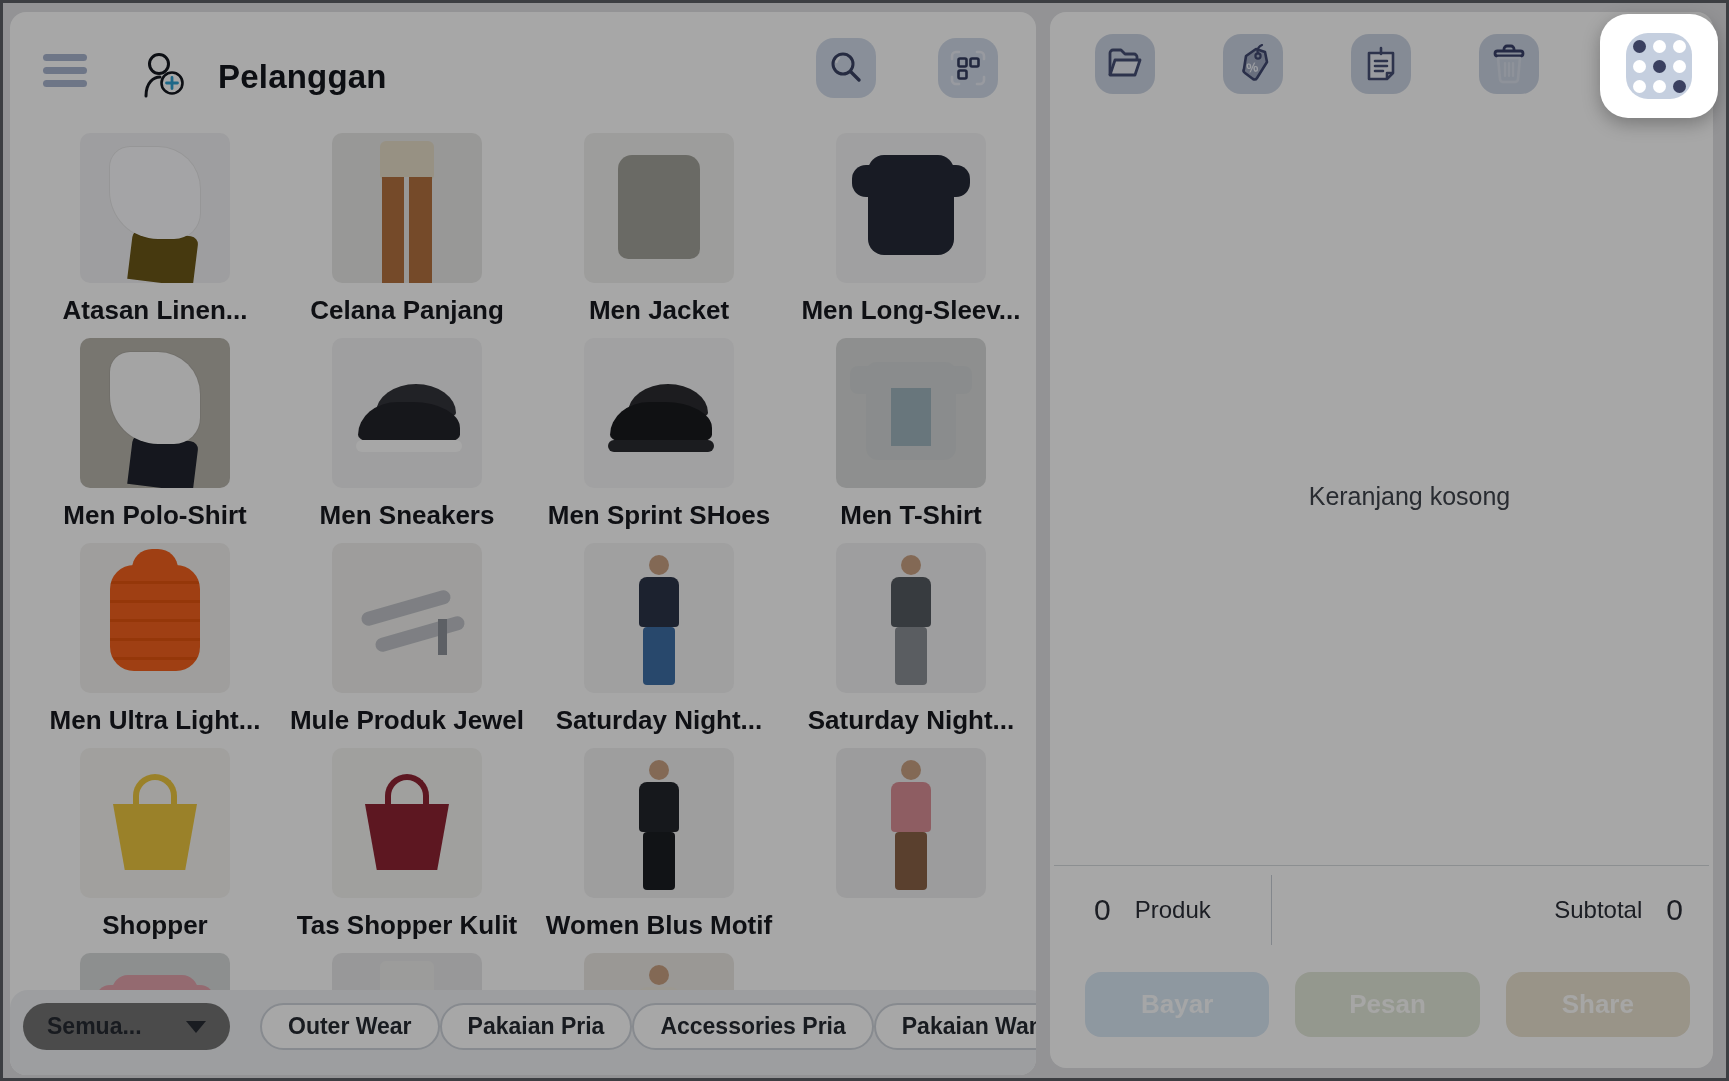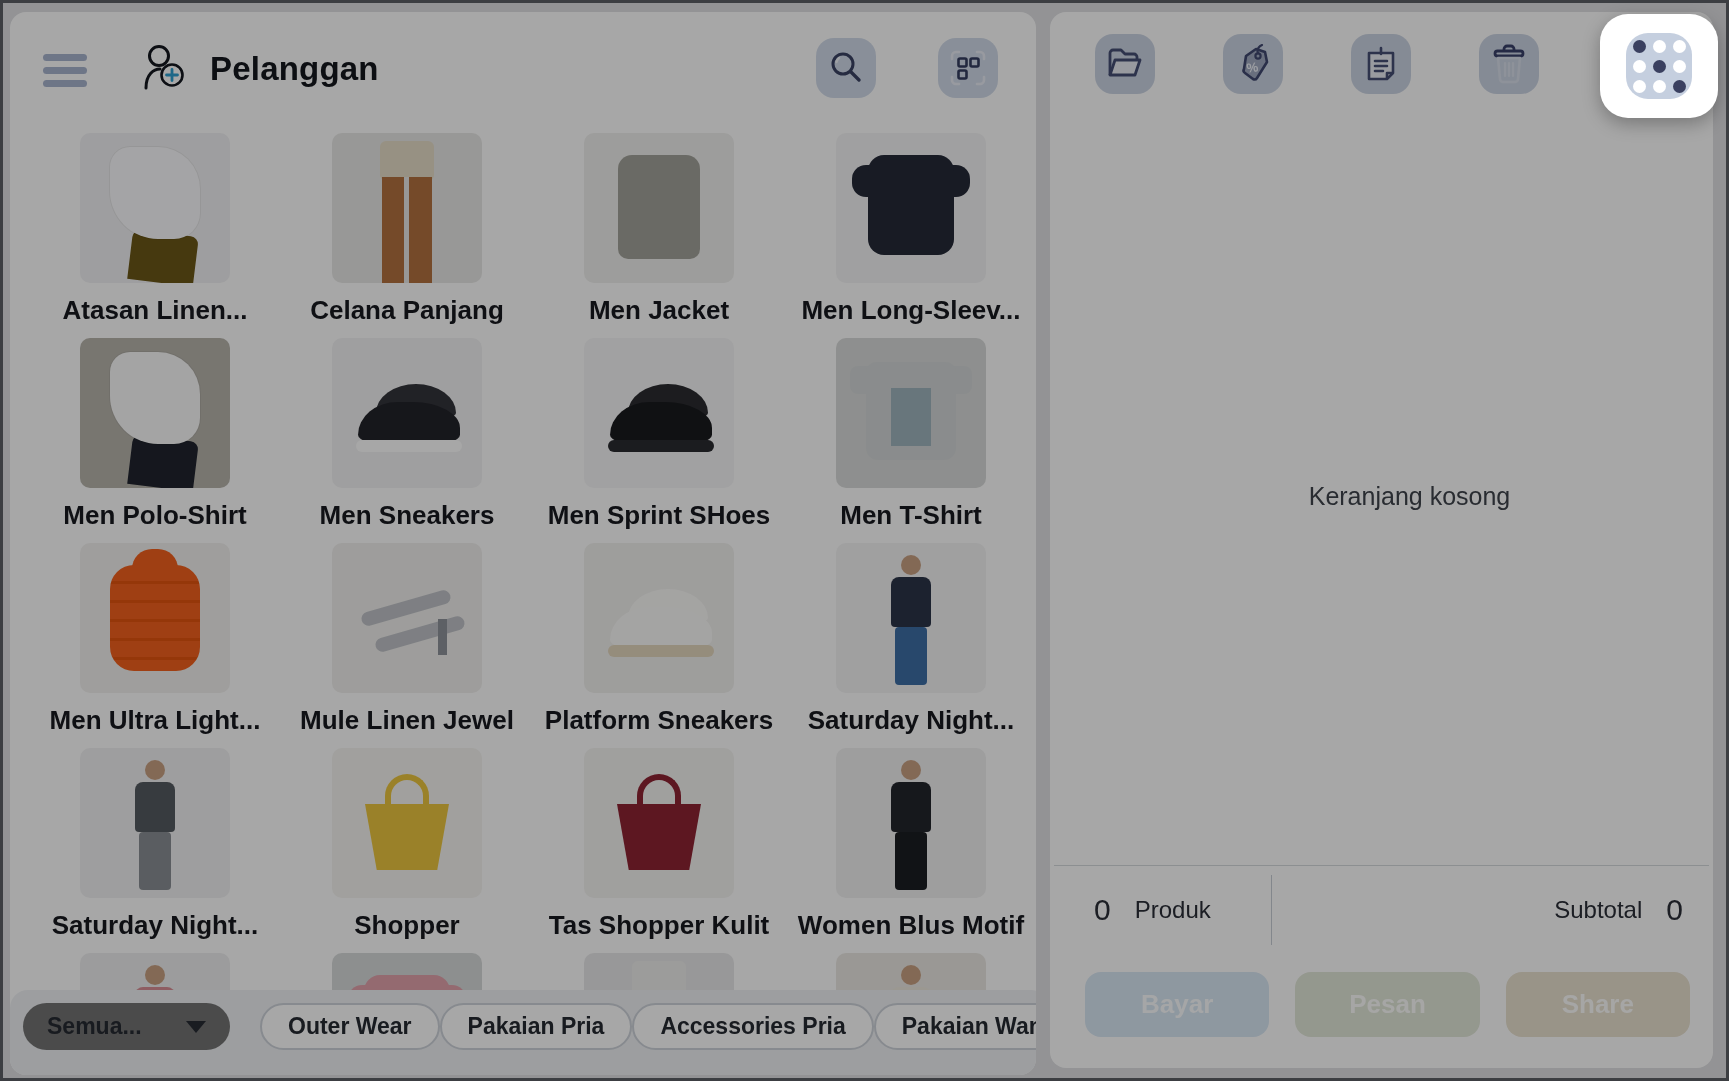--- a/index.html
+++ b/index.html
@@ -6,21 +6,21 @@
   .screen{position:relative;width:1729px;height:1081px;background:#e0e1e4;overflow:hidden;
           font-family:"Liberation Sans",sans-serif;}
   
   .panel{position:absolute;background:#ffffff;border-radius:16px;}
   .catalog{left:10px;top:12px;width:1026px;height:1063px;overflow:hidden;}
   .cart{left:1050px;top:12px;width:663px;height:1056px;}
   
   .hamburger{position:absolute;left:33px;top:38px;width:46px;height:40px;border:none;background:transparent;cursor:pointer;padding:0;}
   .hamburger span{display:block;width:44px;height:7px;background:#a9b4cf;border-radius:3.5px;margin:0 0 6px 0;}
   .customer{position:absolute;left:128px;top:30px;display:flex;align-items:center;gap:12px;}
-  .page-title{font-size:33px;font-weight:800;color:#14171d;margin:8px;letter-spacing:.2px;}
+  .page-title{font-size:33px;font-weight:800;color:#14171d;margin:16px;letter-spacing:.2px;}
   .icon-btn{position:absolute;width:60px;height:60px;border-radius:18px;background:#d2dbea;border:none;cursor:pointer;
             display:flex;align-items:center;justify-content:center;padding:0;}
   .btn-search{left:806px;top:26px;}
   .btn-scan{left:928px;top:26px;}
   
   .grid{position:absolute;left:19px;top:121px;display:grid;grid-template-columns:repeat(4,252px);grid-auto-rows:205px;}
   .card{display:flex;flex-direction:column;align-items:center;cursor:pointer;}
   .photo{position:relative;width:150px;height:150px;border-radius:10px;background:var(--bg);overflow:hidden;}
   .label{margin:12px 0 0 0;font-size:26px;font-weight:700;color:#17191f;white-space:nowrap;}
   .shape{position:absolute;display:none;}
@@ -190,29 +190,21 @@
             <span class="shape main"></span>
           </div>
           <p class="label">Men Ultra Light...</p>
         </article>
         <article class="card">
           <div class="photo k-heels" style="--bg: #f1f0ee; --c1: #c0c3c8; --c2: #8f939a;">
             <span class="shape acc"></span>
             <span class="shape main"></span>
             <span class="shape acc2"></span>
           </div>
-          <p class="label">Mule Linen Jewel</p>
-        </article>
-        <article class="card">
-          <div class="photo k-shoe" style="--bg: #f2f1ef; --c1: #fbfbf9; --c2: #e4d7bd;">
-            <span class="shape acc"></span>
-            <span class="shape main"></span>
-            <span class="shape acc2"></span>
-          </div>
-          <p class="label">Platform Sneakers</p>
+          <p class="label">Mule Produk Jewel</p>
         </article>
         <article class="card">
           <div class="photo k-figure" style="--bg: #f4f4f5; --c1: #2c3448; --c2: #3d6ea5;">
             <span class="shape acc"></span>
             <span class="shape main"></span>
             <span class="shape acc2"></span>
           </div>
           <p class="label">Saturday Night...</p>
         </article>
         <article class="card">

